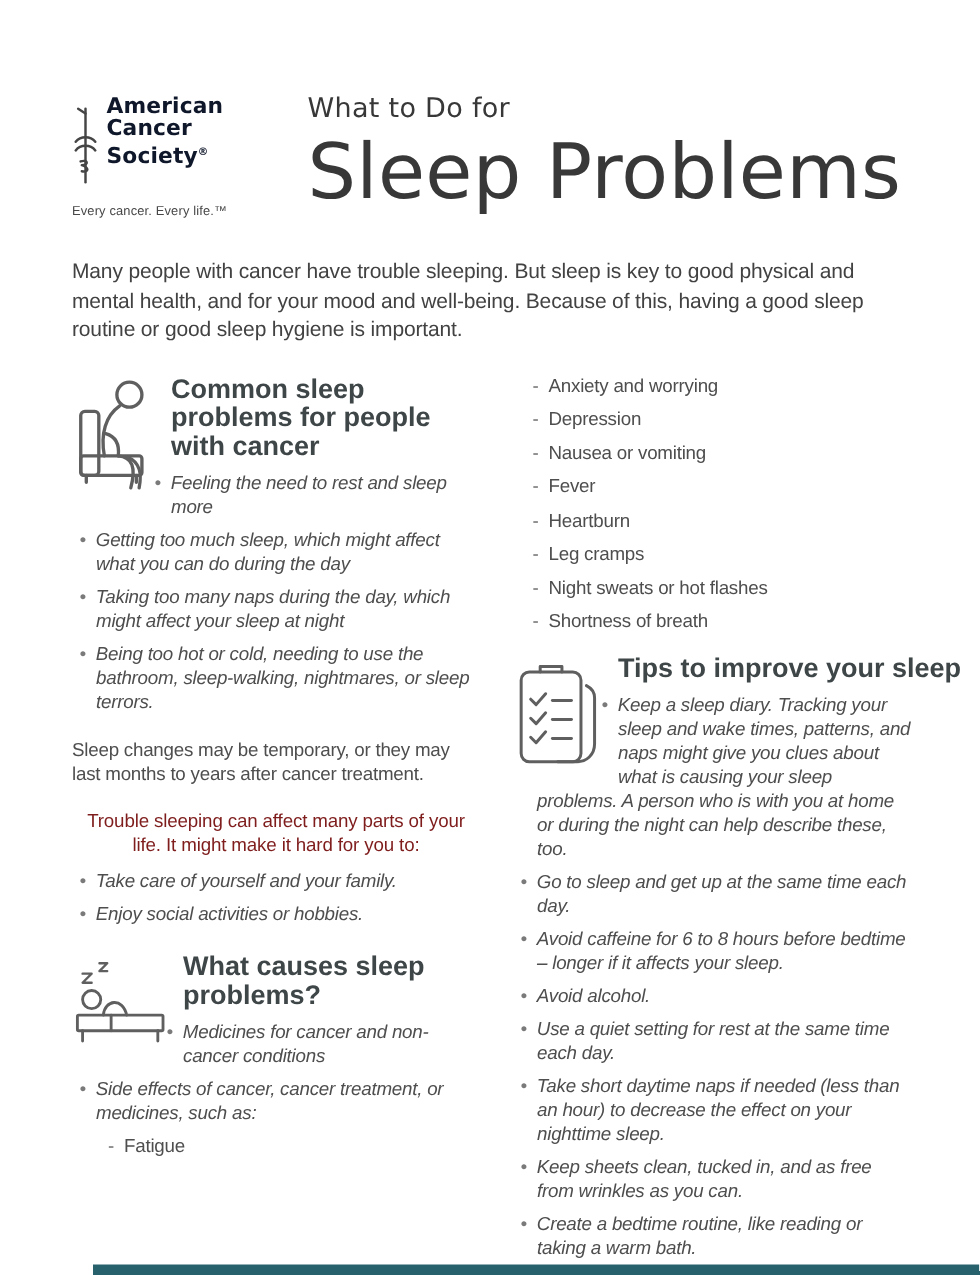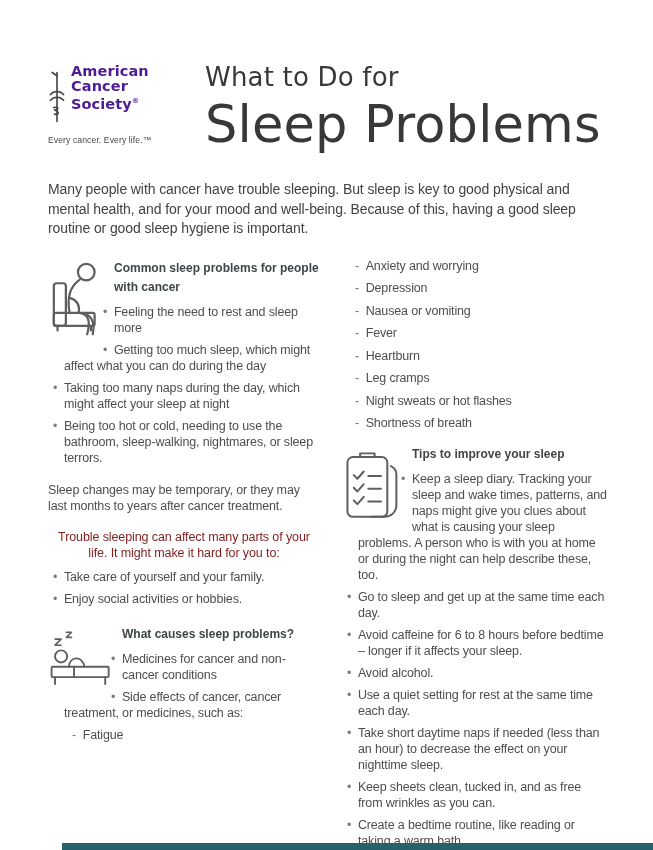--- a/index.html
+++ b/index.html
@@ -6,49 +6,49 @@
   .page{position:relative;width:653px;height:850px;background:#fff;overflow:hidden;
         font-family:"Liberation Sans", sans-serif;color:#4c4c4c;}
   .content{padding:0 45px 0 48px;}
 
   
   .header{display:flex;align-items:flex-start;margin-top:64px;}
   .logo{width:130px;flex:0 0 auto;}
   .logo-top{display:flex;align-items:flex-start;}
   .logo-mark{flex:0 0 auto;margin-top:2px;}
   .logo-name{font-family:"DejaVu Sans", sans-serif;font-weight:700;font-size:14.5px;
-             line-height:15px;color:#4c1d95;margin-left:5px;letter-spacing:0.1px;}
+             line-height:15px;color:#0f172a;margin-left:5px;letter-spacing:0.1px;}
   .logo-name sup{font-size:7px;}
   .logo-tagline{font-size:8.6px;color:#474747;margin-top:7px;letter-spacing:0.1px;}
   .title-block{margin-left:27px;margin-top:-2px;}
-  .title-small{font-family:"DejaVu Sans", sans-serif;font-weight:500;font-size:26px;
+  .title-small{font-family:"DejaVu Sans", sans-serif;font-weight:500;font-size:18px;
                color:#383838;letter-spacing:0.2px;}
   .title-large{font-family:"DejaVu Sans", sans-serif;font-weight:500;font-size:51px;
                color:#383838;letter-spacing:0.2px;margin-top:3px;}
 
   
   .intro{margin:26px 0 0 0;font-size:14px;line-height:1.4;color:#424242;
          letter-spacing:-0.1px;}
 
   
   .columns{display:flex;margin-top:16px;}
   .col{font-size:12.5px;line-height:16px;letter-spacing:-0.15px;color:#4e4e4e;}
   .col-left{width:272px;flex:0 0 auto;margin-right:22px;}
   .col-right{width:266px;flex:0 0 auto;}
 
-  h2{font-family:"Liberation Sans", sans-serif;font-weight:700;font-size:12px;
+  h2{font-family:"Liberation Sans", sans-serif;font-weight:700;font-size:18px;
      line-height:19px;margin:0 0 7px 0;color:#3f4648;letter-spacing:0;}
 
   .sec-icon{float:left;margin:2px 8px 6px 0;}
   section{margin:0;}
   .sec-common{margin-top:4px;}
   .sec-causes{margin-top:18px;}
   .sec-tips{margin-top:14px;}
 
-  .bullet{padding-left:16px;text-indent:-11px;margin-bottom:6px;}
+  .bullet{padding-left:16px;text-indent:-11px;margin-bottom:6px;font-style:italic;}
   .bullet::before{content:"\2022\00a0\00a0";color:#7a7a7a;}
   .dash{padding-left:13px;text-indent:-9px;margin-bottom:6px;}
   .dash::before{content:"-\00a0\00a0";color:#6f6f6f;}
   .dash-list-left{padding-left:20px;margin-top:2px;}
   .dash-list-right{padding-left:9px;margin-top:3px;}
   .dash-list-right .dash{margin-bottom:6.5px;}
 
   .note{margin:16px 0 0 0;}
   .lead{margin:15px 0 8px 0;font-weight:400;color:#7f1d1d;letter-spacing:-0.1px;text-align:center;}
   .plain-list{margin-top:8px;}

